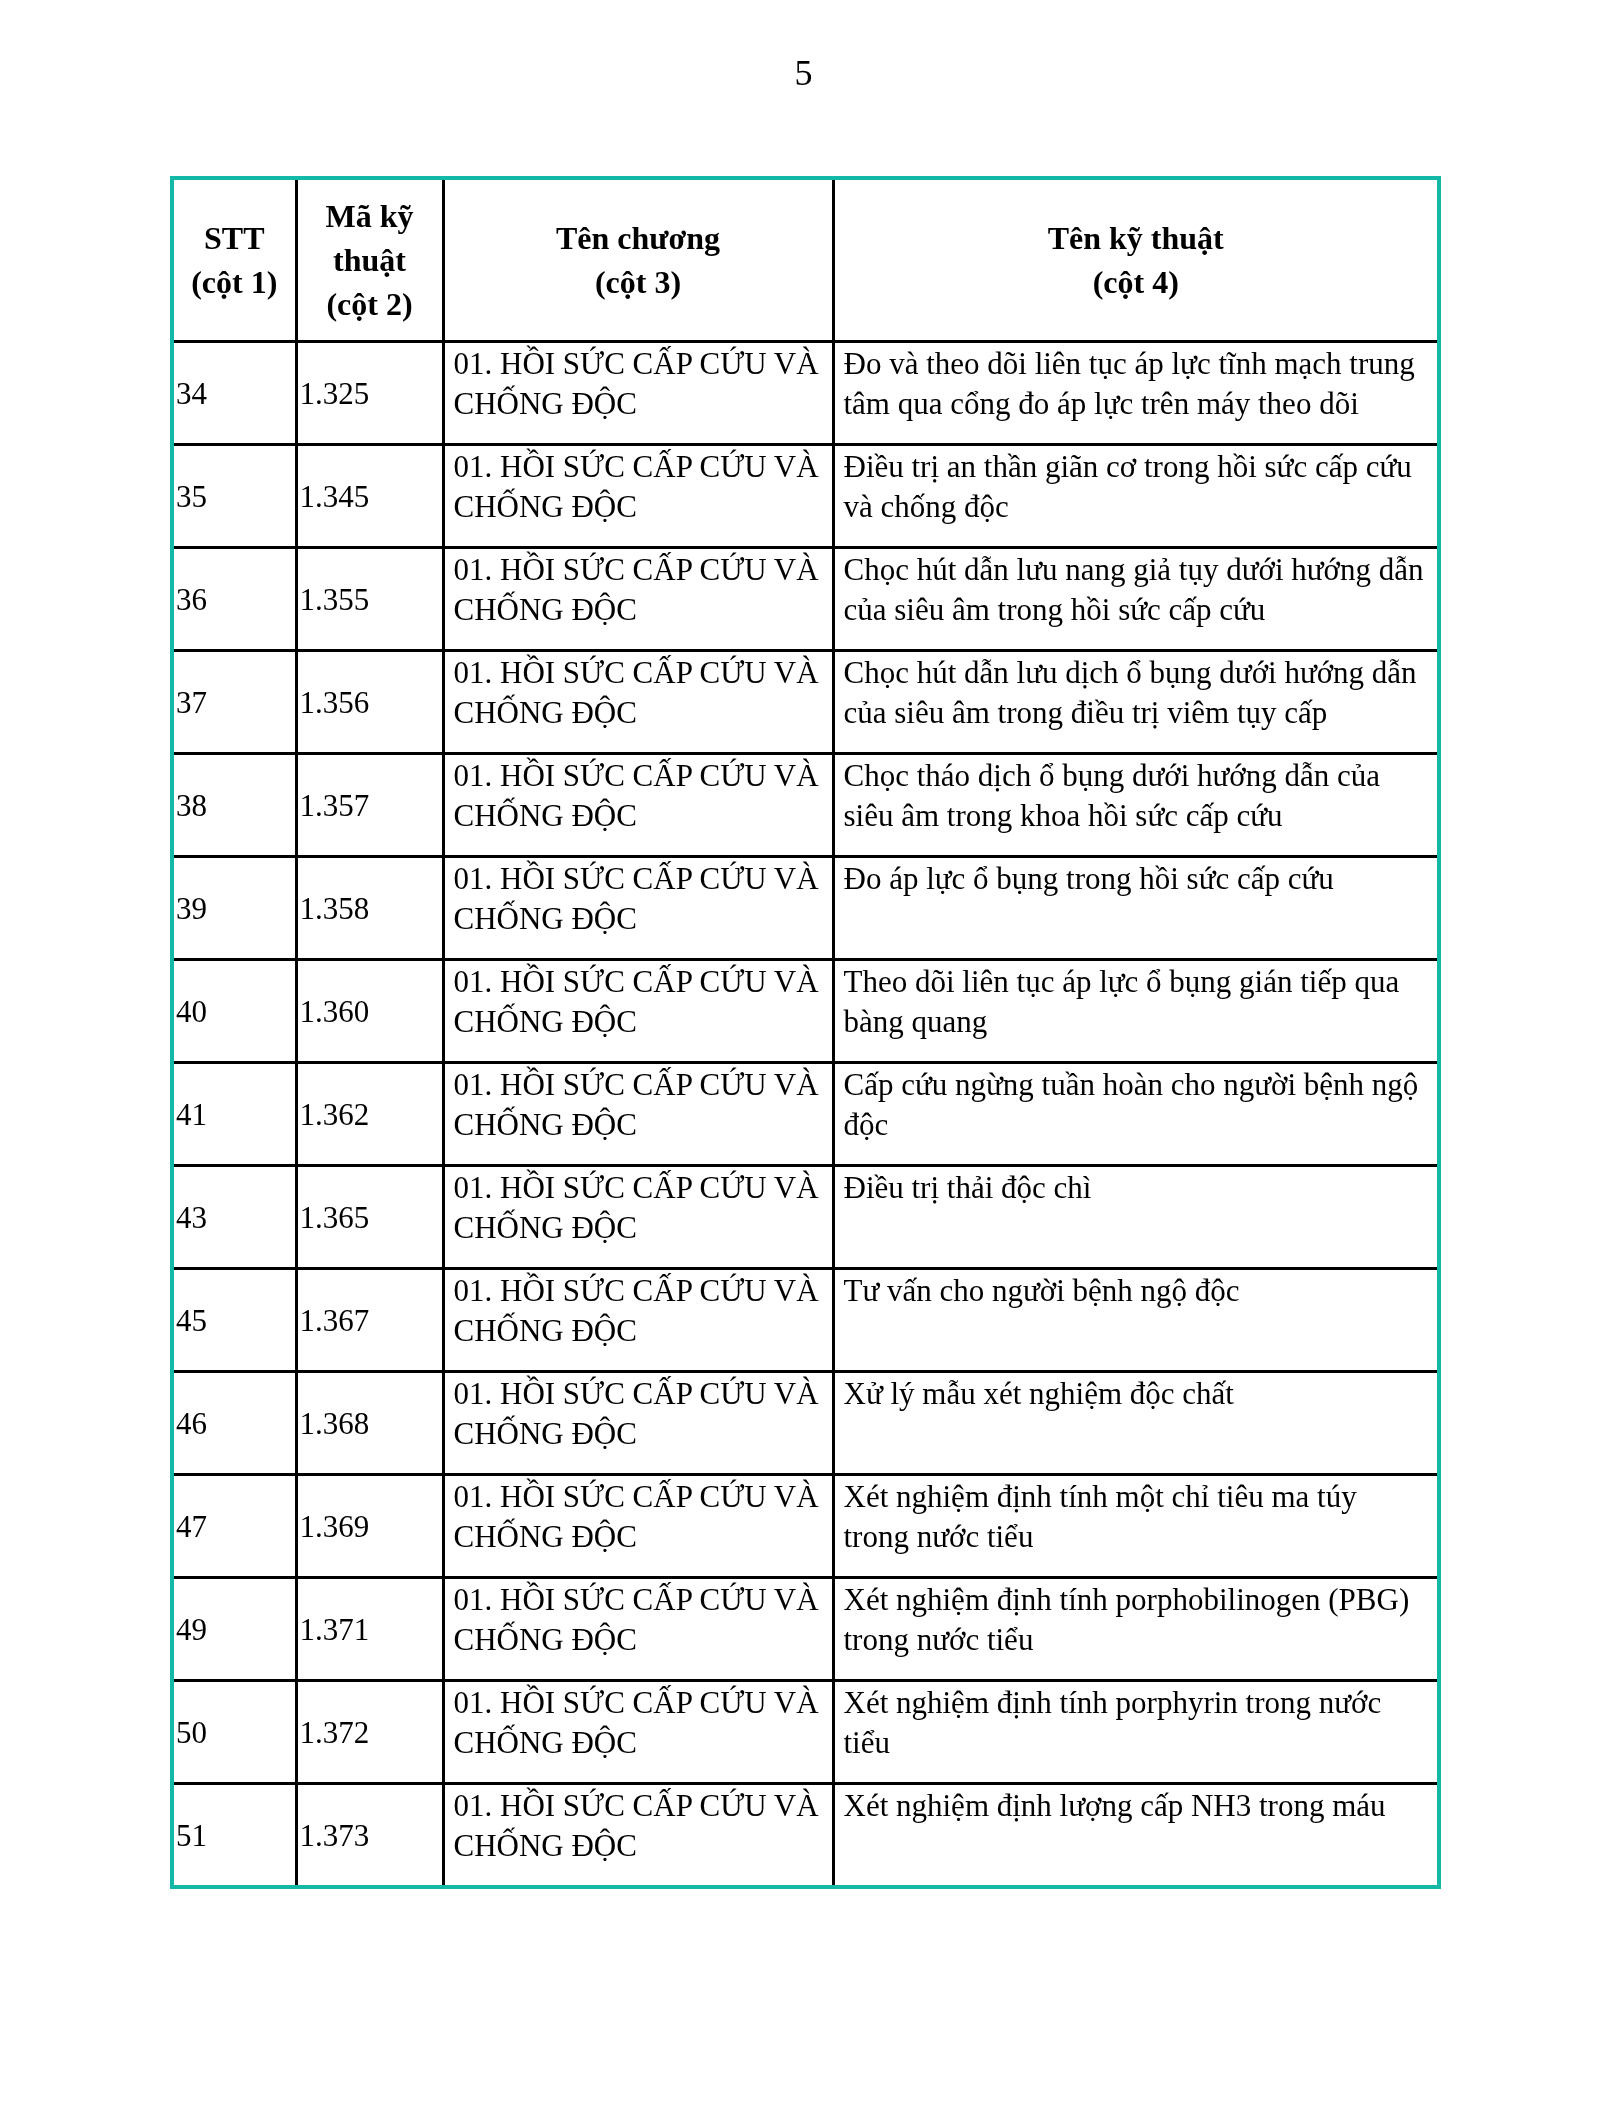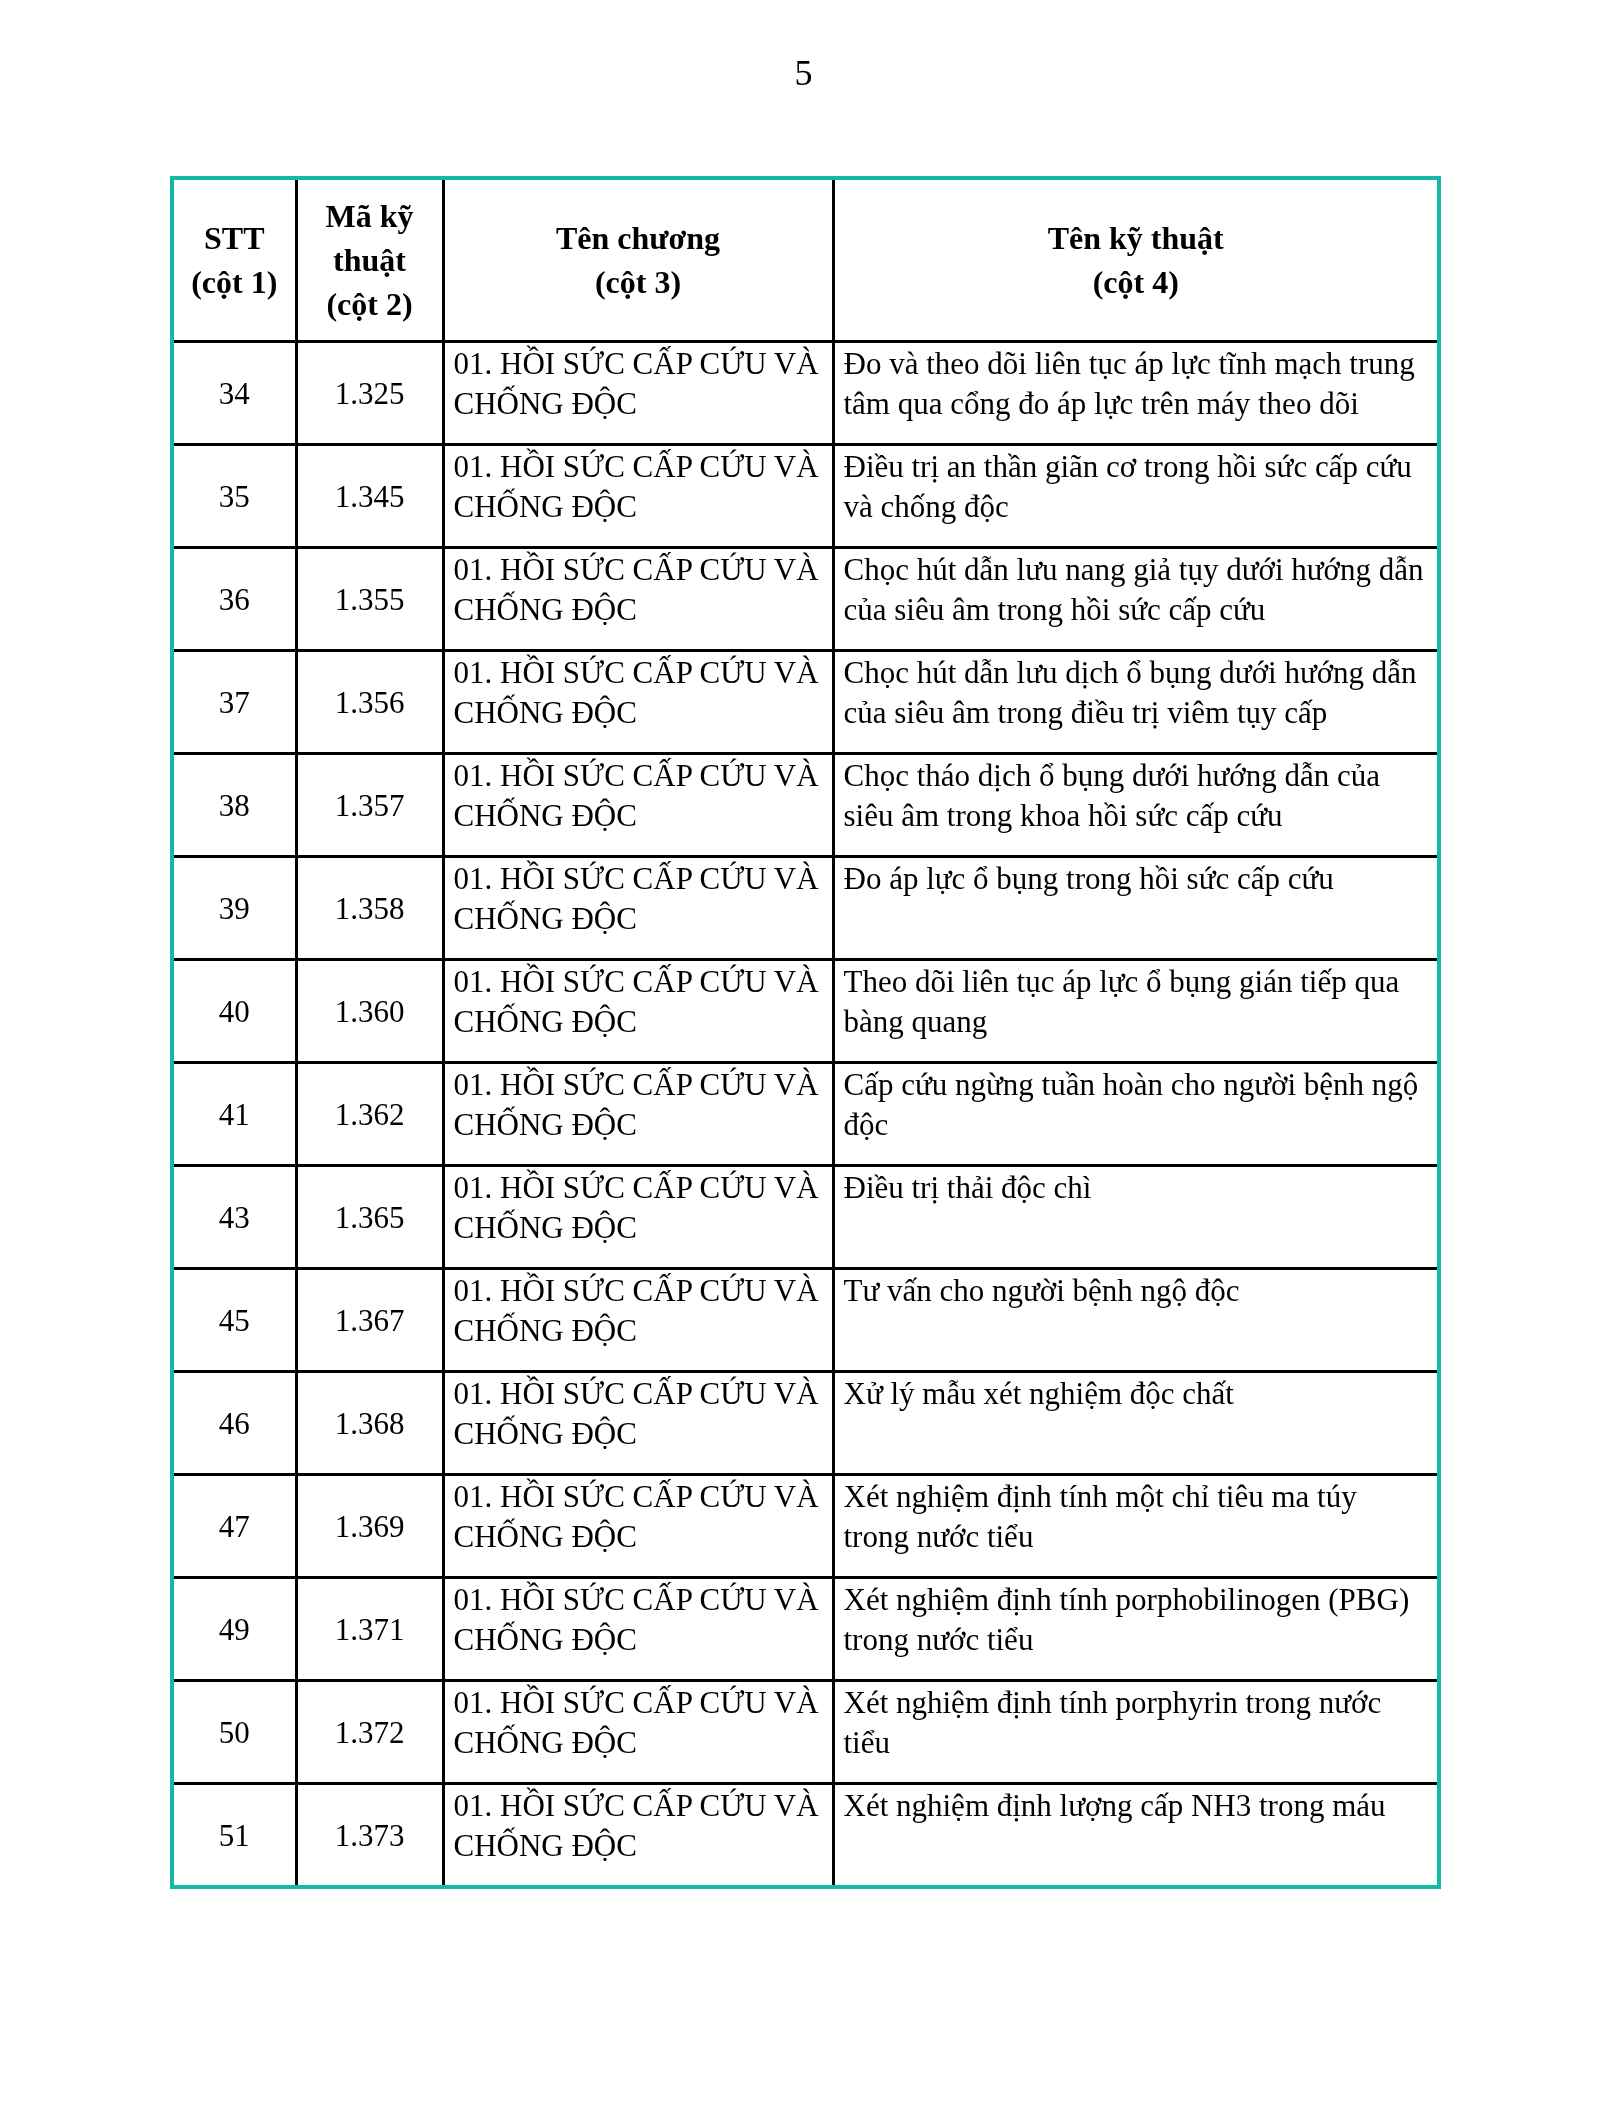--- a/index.html
+++ b/index.html
@@ -44,21 +44,20 @@
     text-align: center;
     vertical-align: middle;
     padding: 0 4px;
   }
   .doc-table td {
     font-size: 31px;
     line-height: 40px;
     padding: 1px 9px 0 9px;
   }
   td.c-stt, td.c-code {
-    text-align: center;
     vertical-align: middle;
     padding-left: 2px;
     padding-right: 2px;
   }
   td.c-chapter, td.c-technique {
     text-align: left;
     vertical-align: top;
     padding-bottom: 19px;
   }
 </style>

